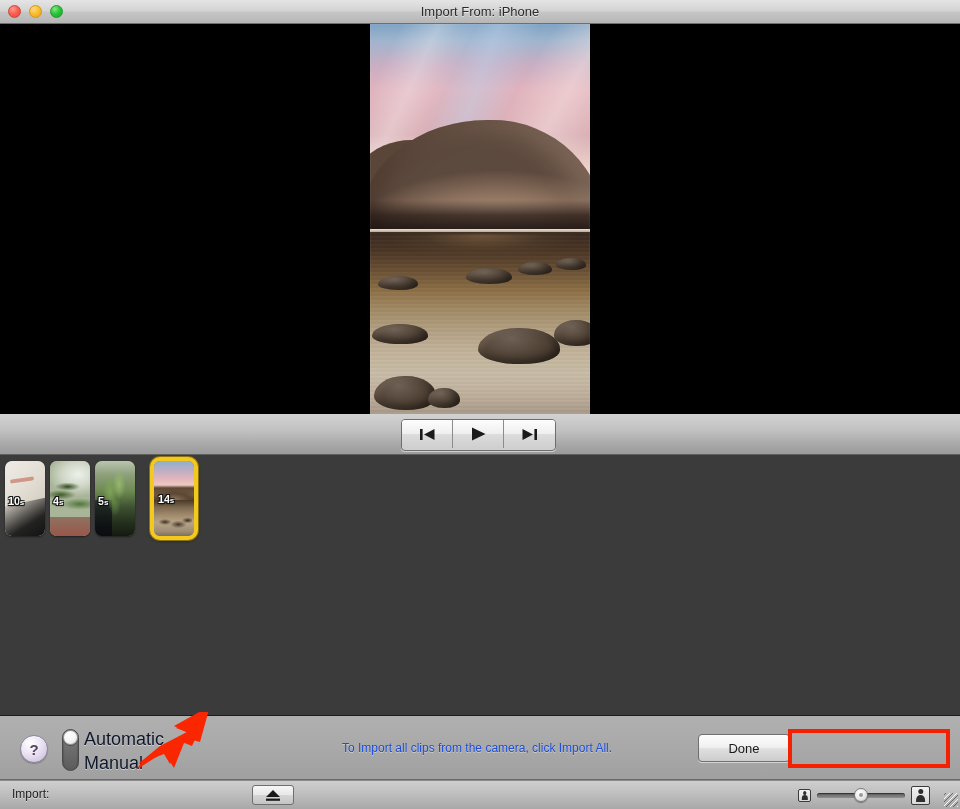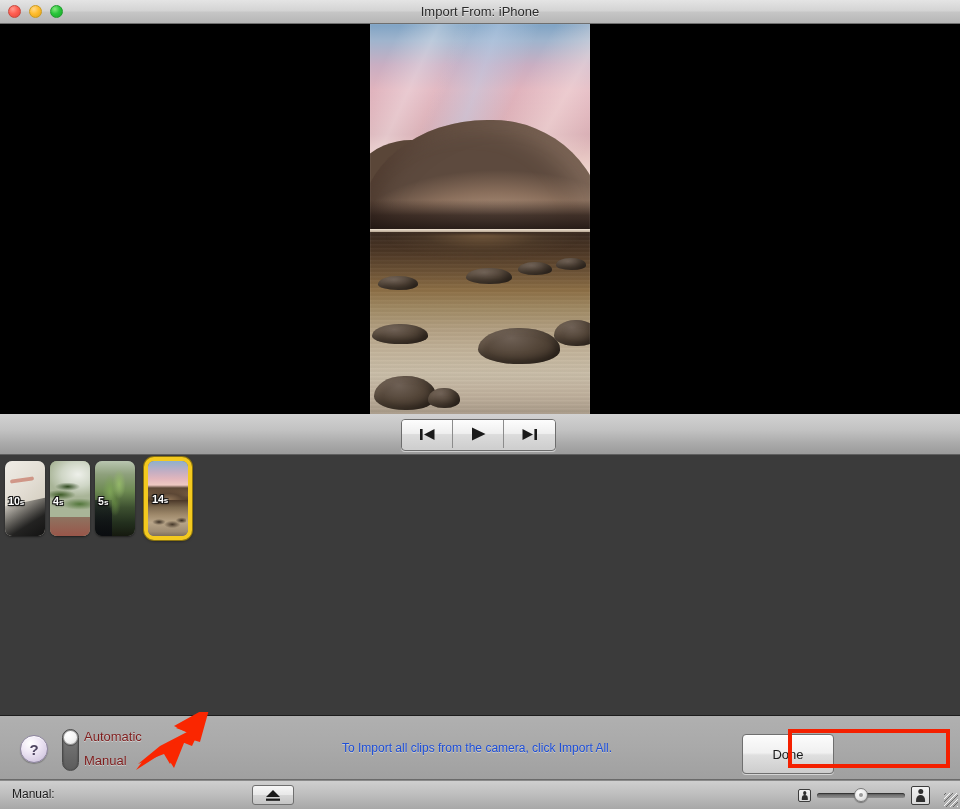--- a/index.html
+++ b/index.html
@@ -231,21 +231,21 @@
     background: #777;
     box-shadow: 0 1px 2px rgba(0,0,0,0.5);
   }
   .thumb.selected {
     width: 48px; height: 83px;
     border-radius: 10px;
     border: 4px solid #f3c91f;
     box-shadow: 0 0 0 1px #8a7310, 0 1px 3px rgba(0,0,0,0.6);
     box-sizing: border-box;
     margin-top: -4px;
-    margin-left: 4px;
+    margin-left: 10px;
   }
   .thumb-inner {
     position: absolute;
     left: 0; top: 0; right: 0; bottom: 0;
     overflow: hidden;
     border-radius: 5px;
   }
   .tx-paper {
     width: 100%; height: 100%;
     background:
@@ -392,48 +392,47 @@
     left: 0px; top: 0px;
     width: 15px; height: 15px;
     border-radius: 50%;
     background: radial-gradient(circle at 35% 30%, #ffffff 0%, #f4f4f4 55%, #d8d8d8 100%);
     border: 1px solid #9a9a9a;
     box-shadow: 0 1px 1px rgba(0,0,0,0.35);
     box-sizing: border-box;
   }
   .sw-label {
     position: absolute;
-    font-size: 13px;
-    color: #7f1d1d;
+    font-size: 18px;
+    color: #0f172a;
     text-shadow: 0 1px 0 rgba(255,255,255,0.45);
     white-space: nowrap;
   }
   .sw-label.auto { left: 84px; top: 729px; }
   .sw-label.manual { left: 84px; top: 753px; }
 
   .status-text {
     position: absolute;
     left: 342px; top: 741px;
     font-size: 12px;
     color: #1d4ed8;
     text-shadow: 0 1px 0 rgba(255,255,255,0.4);
     white-space: nowrap;
   }
   .push-btn {
     position: absolute;
-    height: 40px;
+    height: 28px;
     background: linear-gradient(to bottom, #fcfcfc 0%, #f0f0f0 47%, #dfdfdf 53%, #cdcdcd 100%);
     border: 1px solid #6f6f6f;
     border-radius: 4px;
     box-shadow: 0 1px 0 rgba(255,255,255,0.55), inset 0 1px 0 rgba(255,255,255,0.9);
     font-size: 13px;
     color: #1a1a1a;
     display: flex; align-items: center; justify-content: center;
     box-sizing: border-box;
-    margin-left: 44px;
   }
   #done-button { left: 698px; top: 734px; width: 92px; }
   #import-all-button { left: 794px; top: 734px; width: 150px; }
   .redbox {
     position: absolute;
     left: 788px; top: 729px;
     width: 162px; height: 39px;
     border: 4px solid #f42000;
     box-sizing: border-box;
     pointer-events: none;
@@ -687,21 +686,21 @@
 
   <svg class="annot-arrow" viewBox="0 0 80 64">
     <polygon points="78,0 46,16 57,20 30,34 8,52 34,42 40,52 52,30 62,34" fill="#fa2600"></polygon>
     <polygon points="80,-6 44,14 60,22 12,50 6,58 34,40 44,56 56,26 70,30" fill="#fa2600"></polygon>
   </svg>
 
   <div class="bottombar">
     <div class="grip"></div>
   </div>
 
-  <div class="camera-label">Manual:</div>
+  <div class="camera-label">Import:</div>
 
 
   <div class="eject-btn">
     <svg width="18" height="13" viewBox="0 0 18 13">
       <polygon points="9,1 16,8 2,8" fill="#1a1a1a"></polygon>
       <rect x="2" y="9.6" width="14" height="2.2" fill="#1a1a1a"></rect>
     </svg>
   </div>
 
   <div class="zoom-slider">

